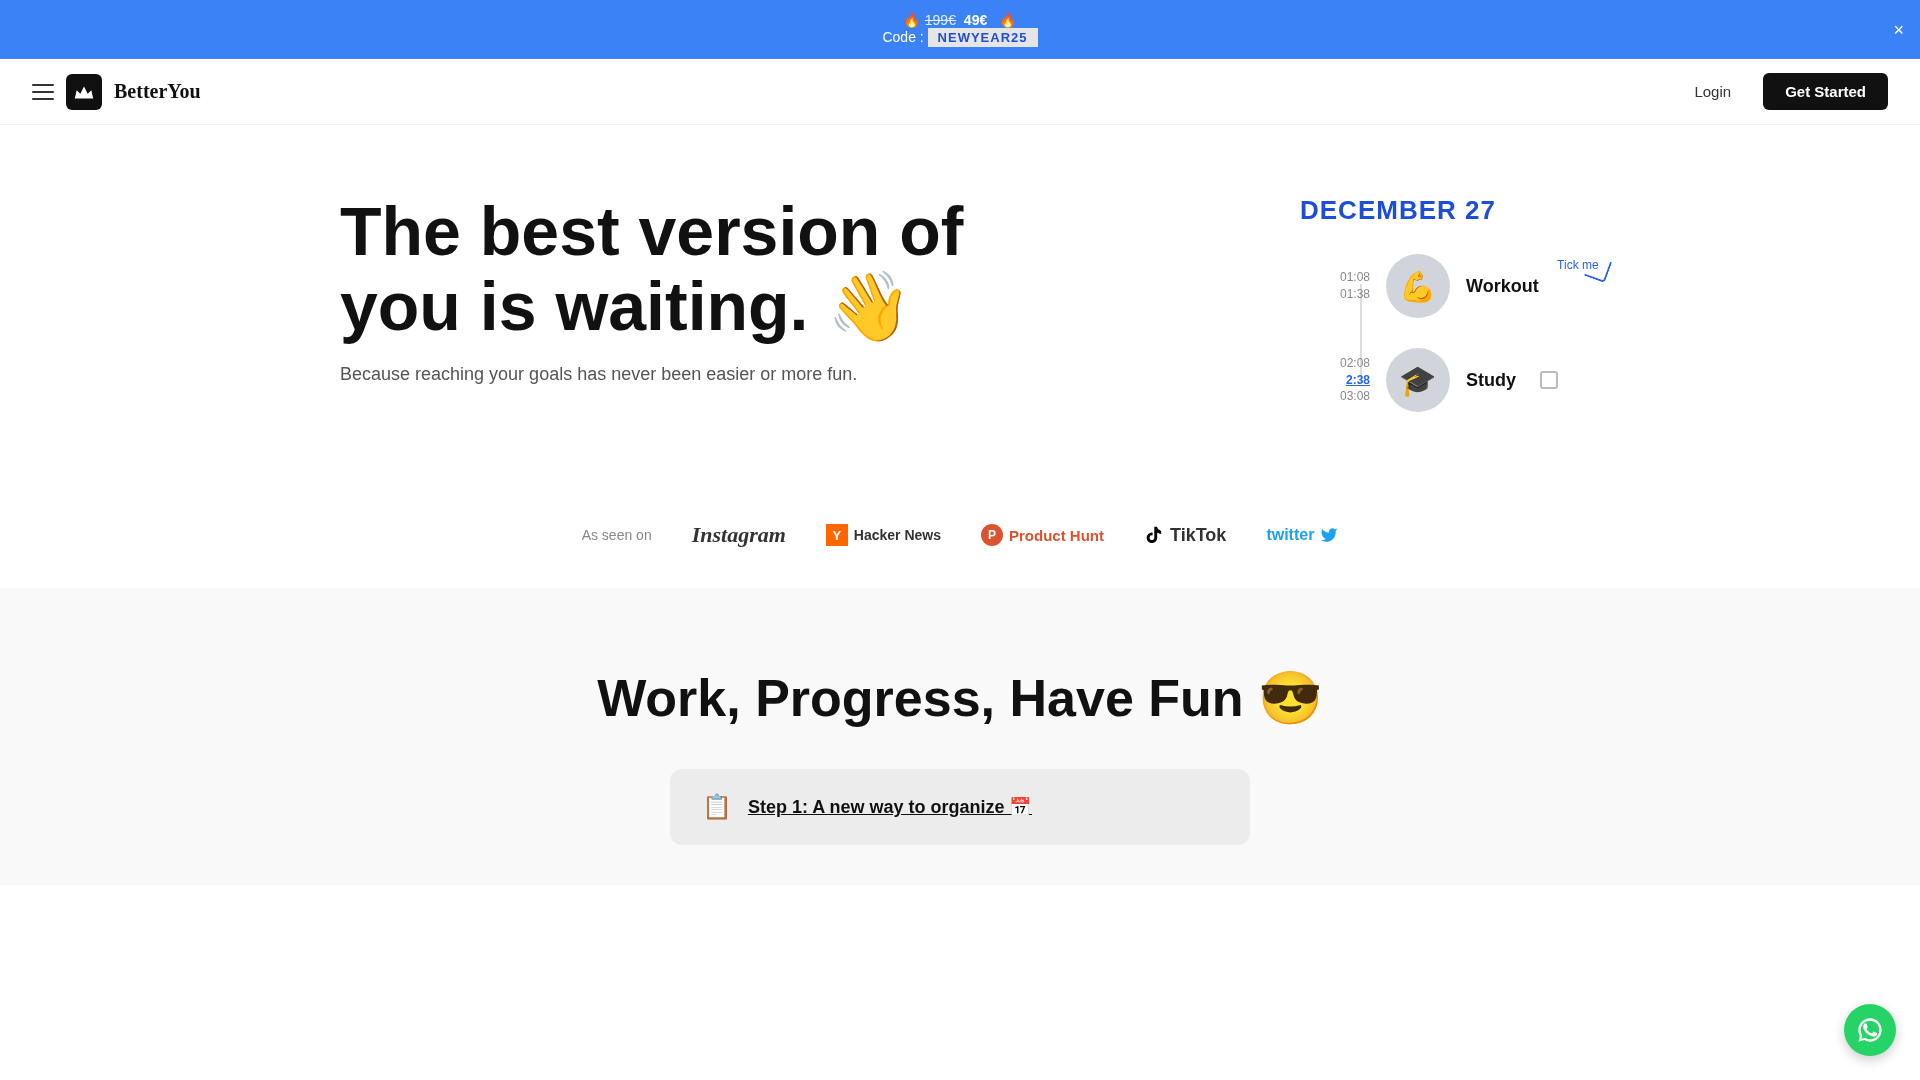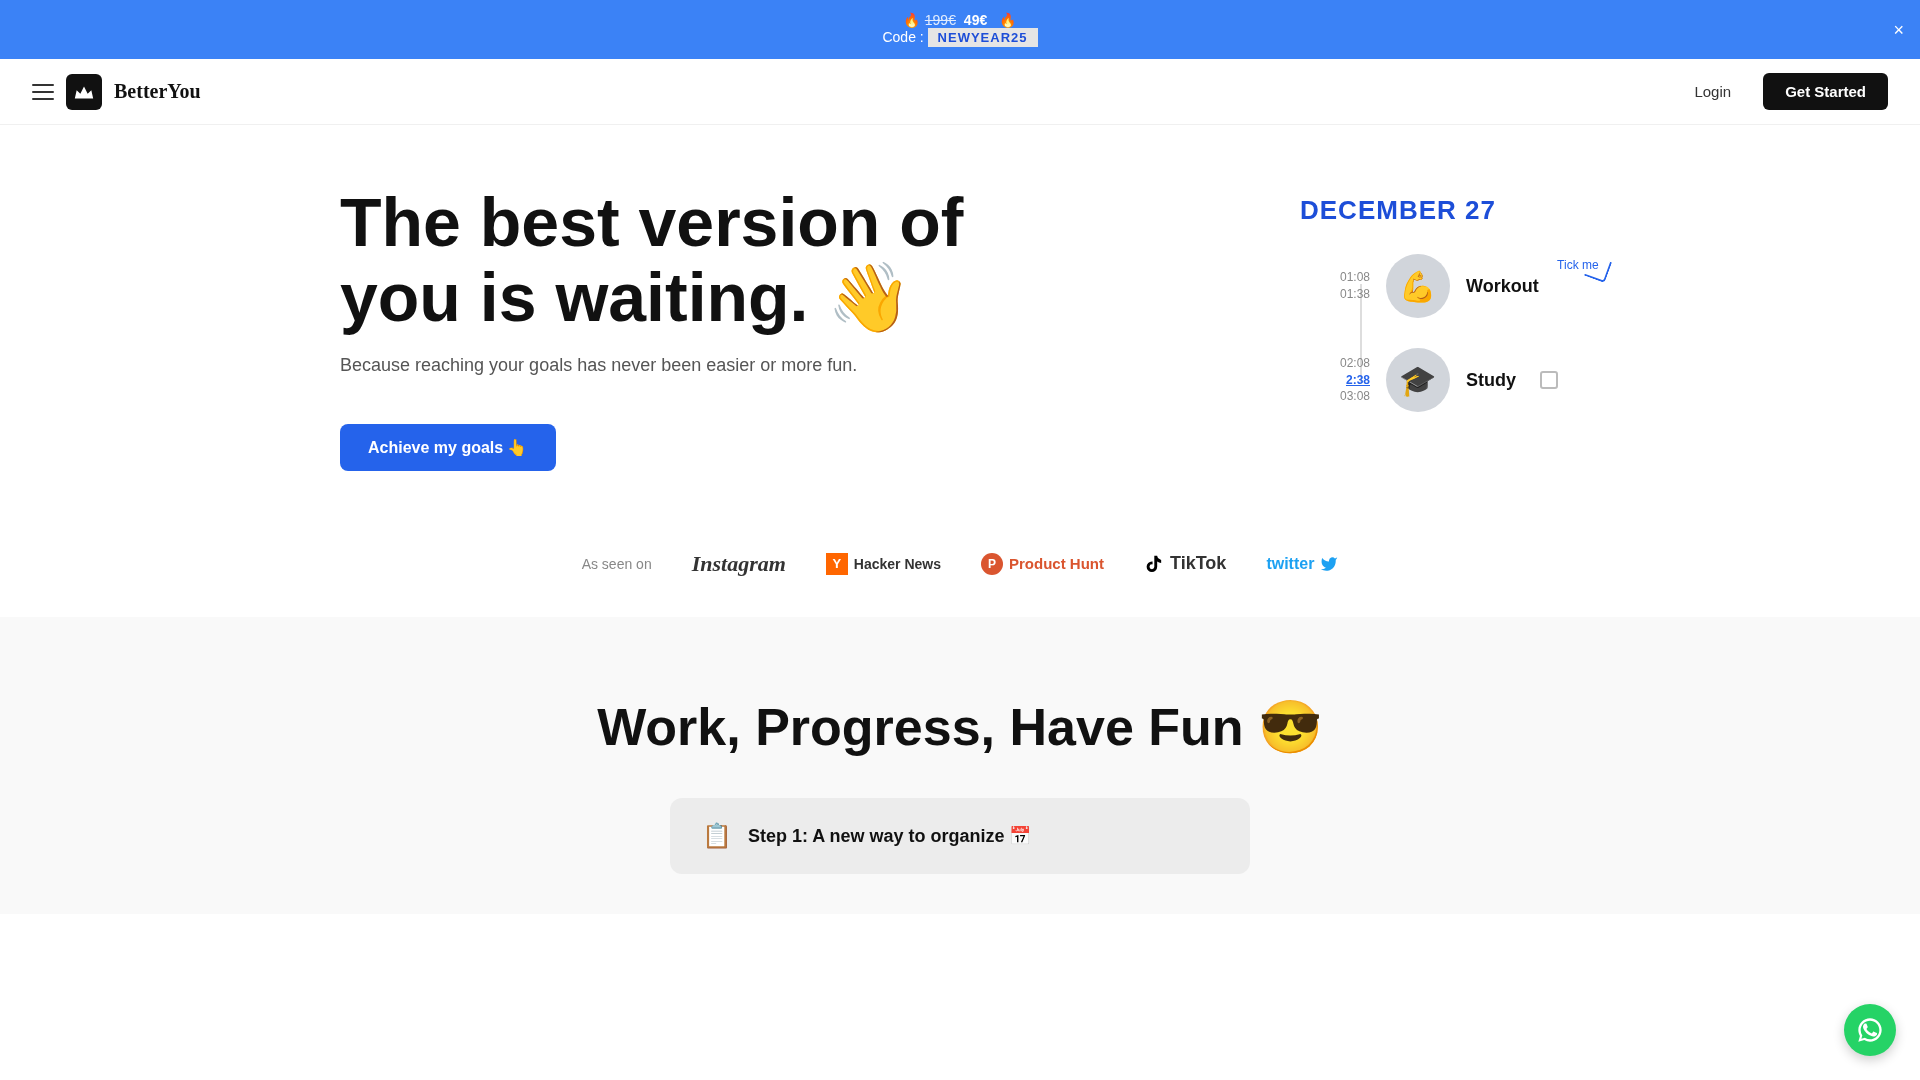--- a/index.html
+++ b/index.html
@@ -113,21 +113,21 @@
       padding: 10px 22px;
       font-size: 15px;
       font-weight: 600;
       cursor: pointer;
     }
 
     
     .hero {
       display: flex;
       justify-content: space-between;
-      align-items: flex-start;
+      align-items: center;
       padding: 60px 80px 40px 80px;
       max-width: 1400px;
       margin: 0 auto;
     }
     .hero-left {
       max-width: 650px;
     }
     .hero-title {
       font-size: 68px;
       font-weight: 900;
@@ -324,20 +324,21 @@
       align-items: center;
       gap: 16px;
     }
     .step-icon {
       font-size: 24px;
     }
     .step-text {
       font-size: 18px;
       font-weight: 600;
       color: #111;
+      text-decoration: underline;
     }
 
     
     .whatsapp-bubble {
       position: fixed;
       bottom: 24px;
       right: 24px;
       width: 52px;
       height: 52px;
       background: #25d366;
@@ -388,21 +389,20 @@
   <div class="navbar-right">
     <button class="login-btn">Login</button>
     <button class="get-started-btn">Get Started</button>
   </div>
 </nav>
 
 <section class="hero">
   <div class="hero-left">
     <h1 class="hero-title">The best version of you is waiting. 👋</h1>
     <p class="hero-subtitle">Because reaching your goals has never been easier or more fun.</p>
-    <button class="achieve-btn">Achieve my goals 👆</button>
   </div>
 
   <div class="hero-right">
     <div class="calendar-title">DECEMBER 27</div>
     <div class="timeline">
 
       <div class="timeline-item">
         <div class="time-block">
           <div>01:08</div>
           <div>01:38</div>

